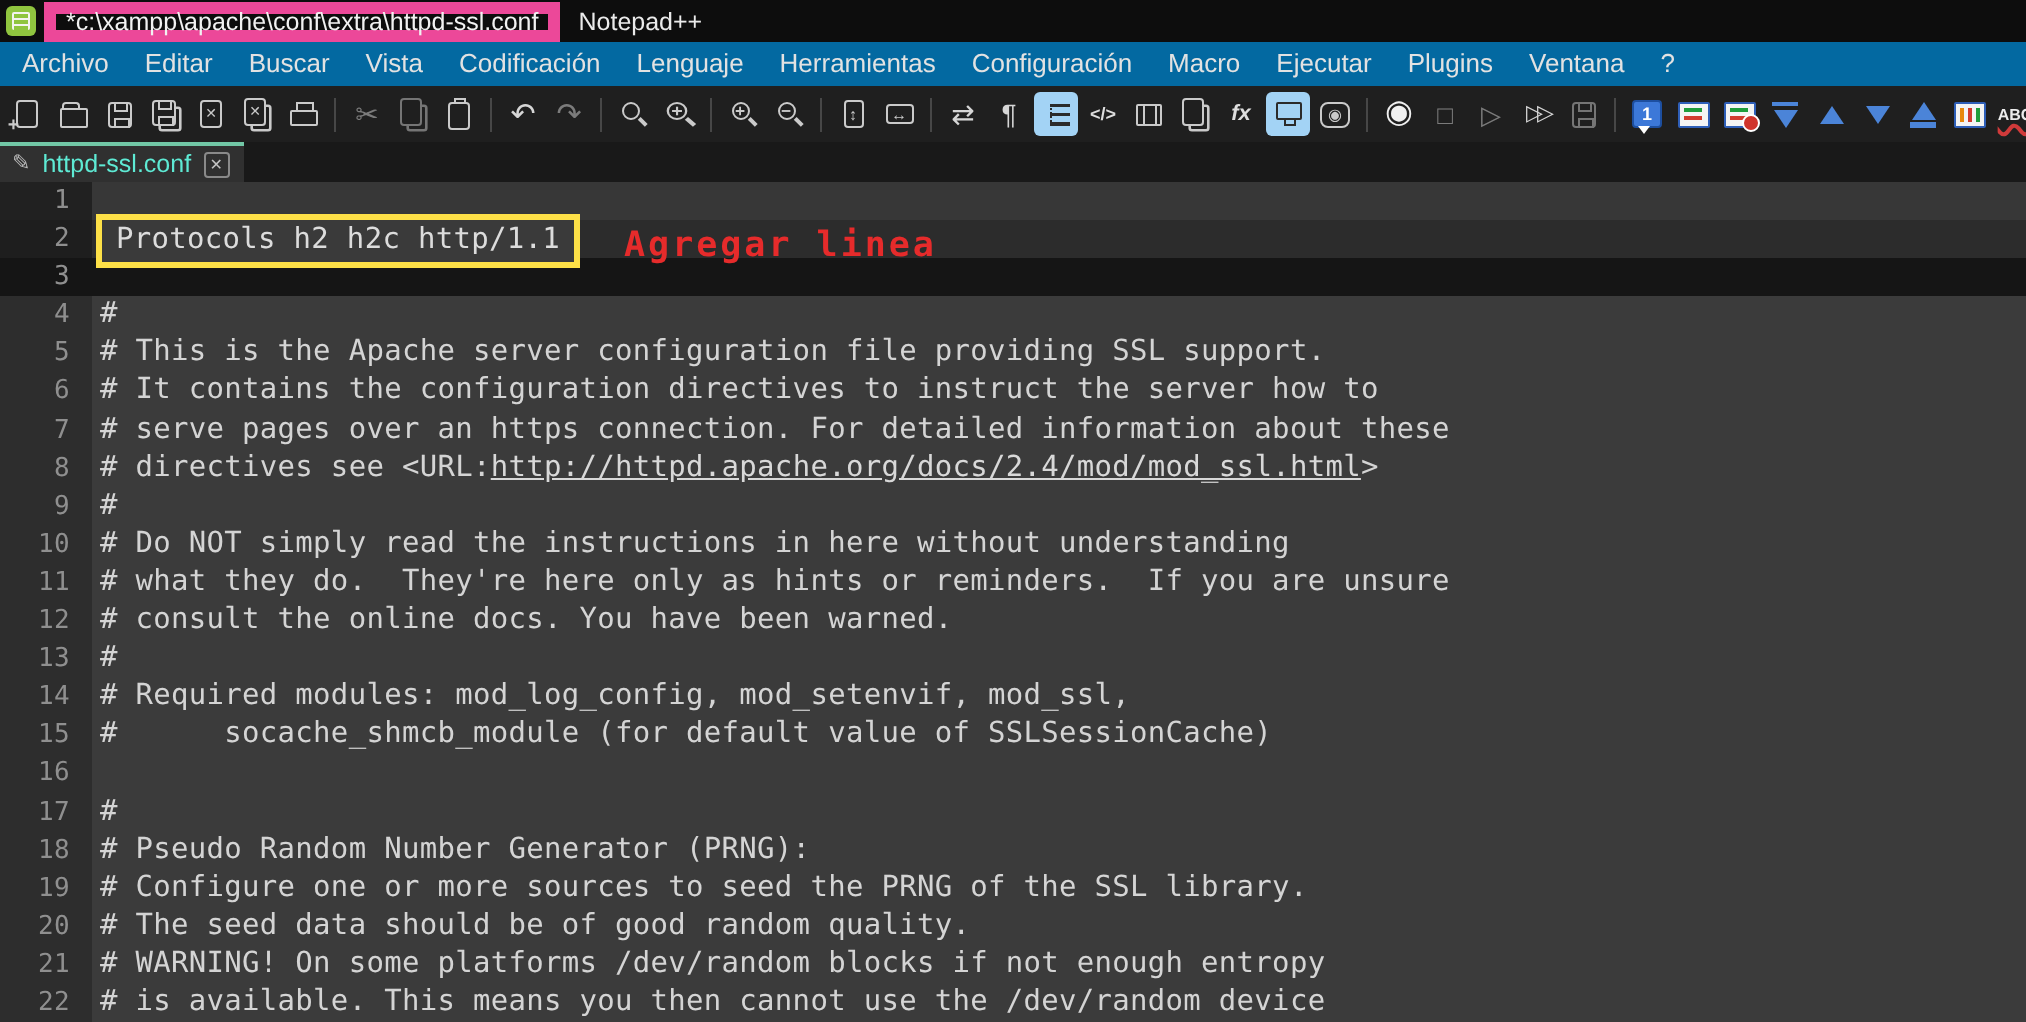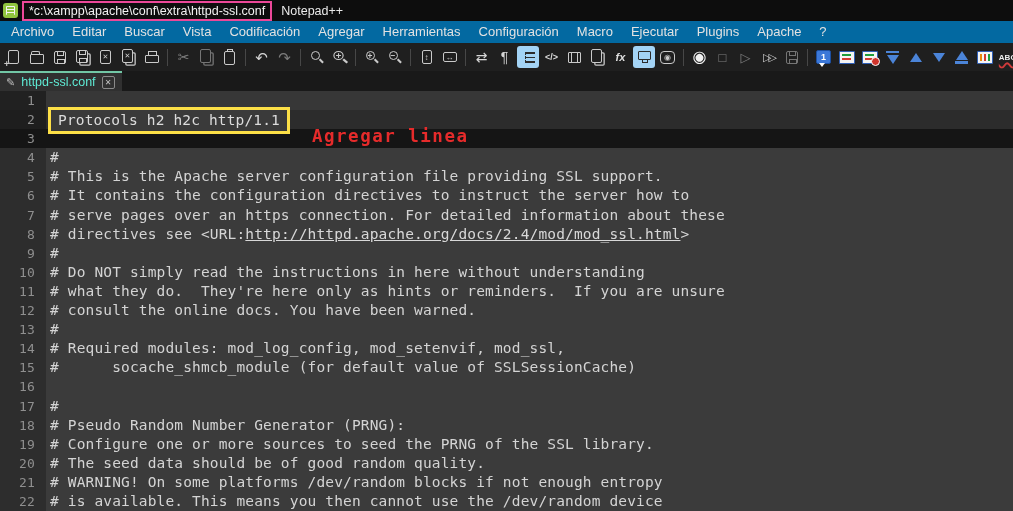--- a/index.html
+++ b/index.html
@@ -8,21 +8,21 @@
     position:relative; width:1013px; height:511px; overflow:hidden;
     font-family:"Liberation Sans", sans-serif; background:#1f1f1f;
     user-select:none;
   }
   
   .titlebar { height:21px; background:#0d0d0d; display:flex; align-items:center; padding-left:3px; }
   .appicon { width:15px; height:15px; border-radius:3px; background:#90c53f; position:relative; flex:none; }
   .appicon::before { content:""; position:absolute; left:3px; top:3px; width:9px; height:9px; background:#f4f4ef; border-radius:1px; }
   .appicon::after { content:""; position:absolute; left:4px; top:4px; width:7px; height:1.5px; background:#90c53f;
     box-shadow:0 3px 0 #90c53f, 0 6px 0 #90c53f; }
-  .title-path-box { border:2px solid #ec4899; margin-left:4px; padding:0 5px; height:20px; display:flex; align-items:center; }
+  .title-path-box { border:6px solid #ec4899; margin-left:4px; padding:0 5px; height:20px; display:flex; align-items:center; }
   .title-path { color:#f2f2f2; font-size:12.5px; white-space:pre; }
   .title-app { color:#eaeaea; font-size:12.5px; margin-left:9px; }
   
   .menubar { height:22px; background:#0369a1; display:flex; align-items:center; padding-left:2px; }
   .menu-item { color:#e2e2e2; font-size:13px; padding:0 9px; height:22px; line-height:22px; cursor:default; }
   
   .toolbar { height:28px; background:#1f1f1f; display:flex; align-items:center; padding-left:2px; }
   .tbtn { width:23px; height:24px; display:flex; align-items:center; justify-content:center; flex:none; position:relative; }
   .tbtn.on { background:#a3d3f5; border-radius:3px; width:22px; height:22px; margin:0 1px; }
   .sep { width:1px; height:17px; background:#474747; margin:0 4px; flex:none; }
@@ -80,48 +80,48 @@
   .editor { height:420px; background:#3b3b3b; font-family:"DejaVu Sans Mono","Liberation Mono",monospace; font-size:14.5px; letter-spacing:.15px; overflow:hidden; }
   .row { display:flex; height:19.1px; }
   .ln { width:46px; flex:none; background:#2d2d2d; color:#8f8f8f; font-size:13px; text-align:right; padding-right:11px; line-height:19.1px; }
   .code { flex:1; color:#d4d4d4; white-space:pre; line-height:19.1px; padding-left:4px; background:#3b3b3b; }
   .row.r1 .code { background:#373737; } .row.r1 .ln { background:#212121; }
   .row.r2 .code { background:#2c2c2c; } .row.r2 .ln { background:#1e1e1e; }
   .row.r3 .code { background:#151515; } .row.r3 .ln { background:#151515; }
   .row.r2 { overflow:visible; }
   .code a, .code .lnk { color:#d8d8d8; text-decoration:underline; }
   .protobox { display:inline-block; border:3px solid #fde047; background:#3a3a3a; padding:0 7px; line-height:21px; margin:-4px 0 0 -2px; position:relative; z-index:3; color:#dcdcdc; }
-  .annot { display:inline-block; margin-left:22px; position:relative; top:17px; color:#e62b2b; font-weight:bold; font-size:17.5px; letter-spacing:1.5px; z-index:3; font-family:"DejaVu Sans Mono",monospace; }
+  .annot { display:inline-block; margin-left:22px; position:relative; top:4px; color:#e62b2b; font-weight:bold; font-size:17.5px; letter-spacing:1.5px; z-index:3; font-family:"DejaVu Sans Mono",monospace; }
 </style>
 </head>
 <body>
 
 <div id="app">
 
   <div class="titlebar">
     <span class="appicon"></span>
     <span class="title-path-box">
       <span class="title-path">*c:\xampp\apache\conf\extra\httpd-ssl.conf</span>
     </span>
     <span class="title-app">Notepad++</span>
   </div>
 
   <div class="menubar" id="menubar">
       <span class="menu-item">Archivo</span>
       <span class="menu-item">Editar</span>
       <span class="menu-item">Buscar</span>
       <span class="menu-item">Vista</span>
       <span class="menu-item">Codificación</span>
-      <span class="menu-item">Agregar</span>
+      <span class="menu-item">Lenguaje</span>
       <span class="menu-item">Herramientas</span>
       <span class="menu-item">Configuración</span>
       <span class="menu-item">Macro</span>
       <span class="menu-item">Ejecutar</span>
       <span class="menu-item">Plugins</span>
-      <span class="menu-item">Apache</span>
+      <span class="menu-item">Ventana</span>
       <span class="menu-item">?</span>
     </div>
 
   <div class="toolbar">
     <span class="tbtn">
         <span class="i-doc badge-plus"></span>
       </span>
     <span class="tbtn">
         <span class="i-folder"></span>
       </span>

